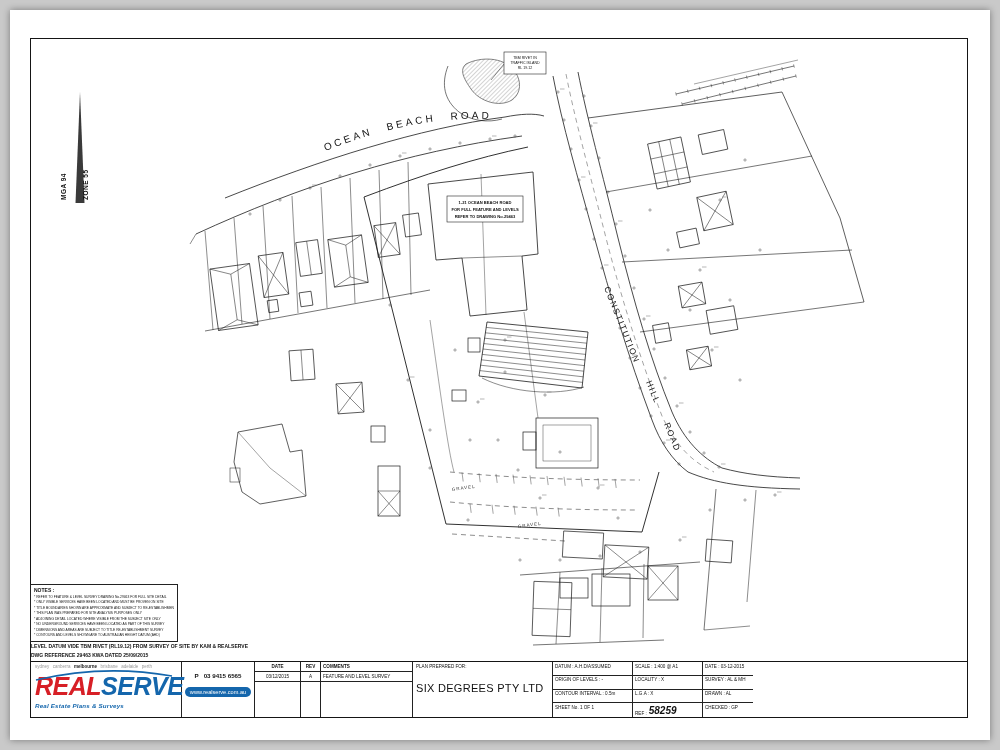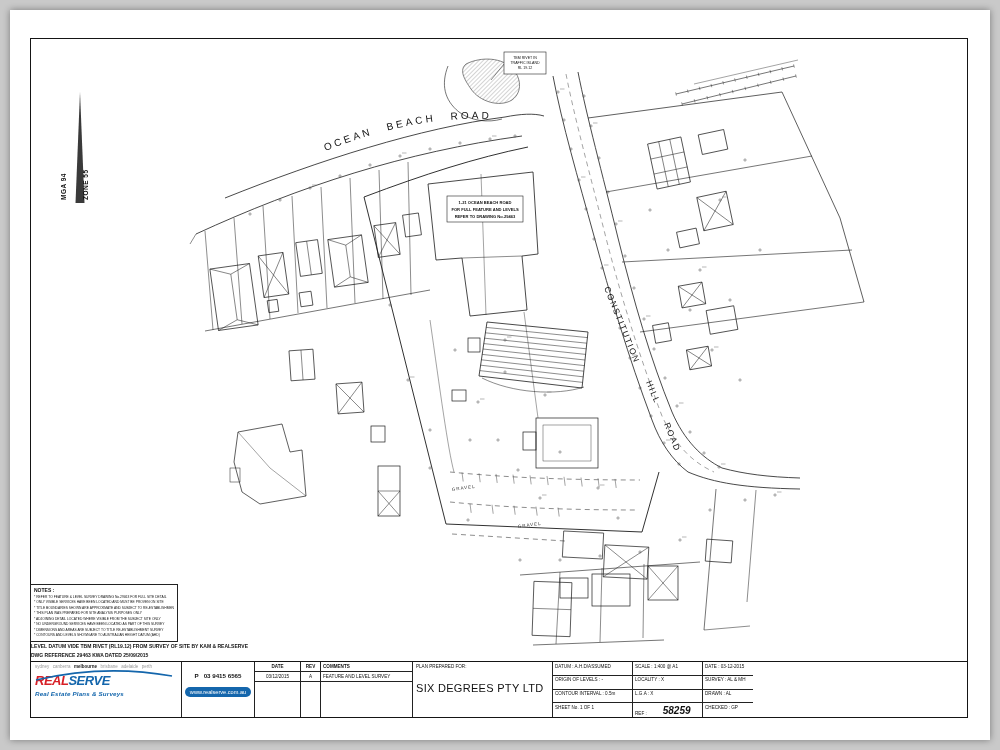--- a/index.html
+++ b/index.html
@@ -33,21 +33,21 @@
 
   
   .titleblock{position:absolute;left:30px;top:661px;width:938px;height:57px;z-index:6;
     display:flex;background:#fff;border:1.5px solid #151515}
   .tb-cell{height:100%;border-left:1px solid #222}
   .tb-cell:first-child{border-left:none}
 
   .tb-logo{width:150px;padding:2px 4px;position:relative}
   .cities{display:flex;gap:3.5px;font-size:4.5px;color:#999}
   .city-on{color:#222;font-weight:bold}
-  .logo-row{position:relative;margin-top:5px;font-size:13px;font-weight:800;font-style:italic;
+  .logo-row{position:relative;margin-top:5px;font-size:25px;font-weight:800;font-style:italic;
     line-height:1;letter-spacing:-.5px;white-space:nowrap}
   .logo-real{color:#d71f26}.logo-serve{color:#1466ac}
   .swoosh{position:absolute;left:-2px;top:-6px;width:142px;height:14px}
   .tagline{font-size:6.2px;color:#1466ac;font-style:italic;font-weight:bold;margin-top:3px;letter-spacing:.2px}
 
   .tb-contact{width:73px;text-align:center;padding-top:10px}
   .phone{font-size:6.2px;font-weight:bold;white-space:nowrap}
   .p-label{margin-right:5px}
   .website{margin:8px auto 0;width:fit-content;background:#1466ac;color:#fff;font-size:5.6px;
     padding:2px 5px;border-radius:7px;white-space:nowrap}
@@ -62,21 +62,21 @@
 
   .tb-prep{width:140px;padding:2px 3px}
   .cell-label{font-size:4.6px}
   .prep-name{font-size:11px;margin-top:13px;letter-spacing:.3px;white-space:nowrap}
 
   .tb-info{width:200px;display:grid;grid-template-columns:80px 70px 50px;grid-template-rows:repeat(4,1fr)}
   .tb-info>div{border-right:1px solid #222;border-bottom:1px solid #222;font-size:4.6px;
     padding:1.5px 0 0 2px;white-space:nowrap;overflow:hidden}
   .tb-info>div:nth-child(3n){border-right:none}
   .tb-info>div:nth-child(n+10){border-bottom:none}
-  .ref-cell{display:flex;align-items:flex-end;gap:16px;padding-bottom:1px!important}
+  .ref-cell{display:flex;align-items:flex-end;gap:2px;padding-bottom:1px!important}
   .ref-v{font-size:10px;font-weight:bold;font-style:italic;line-height:1}
 
   .tb-desc{flex:1;padding:2px 4px;position:relative}
   .desc-title{font-size:10px;font-weight:bold;letter-spacing:.4px;margin-top:2px;white-space:nowrap}
   .desc-sep{position:absolute;left:0;right:0;top:27px;border-top:1px solid #222}
   .desc-l1,.desc-l2{font-size:6px;font-weight:bold;line-height:1.55;white-space:nowrap}
   .desc-l1{margin-top:9px}
 </style>
 </head>
 <body>

